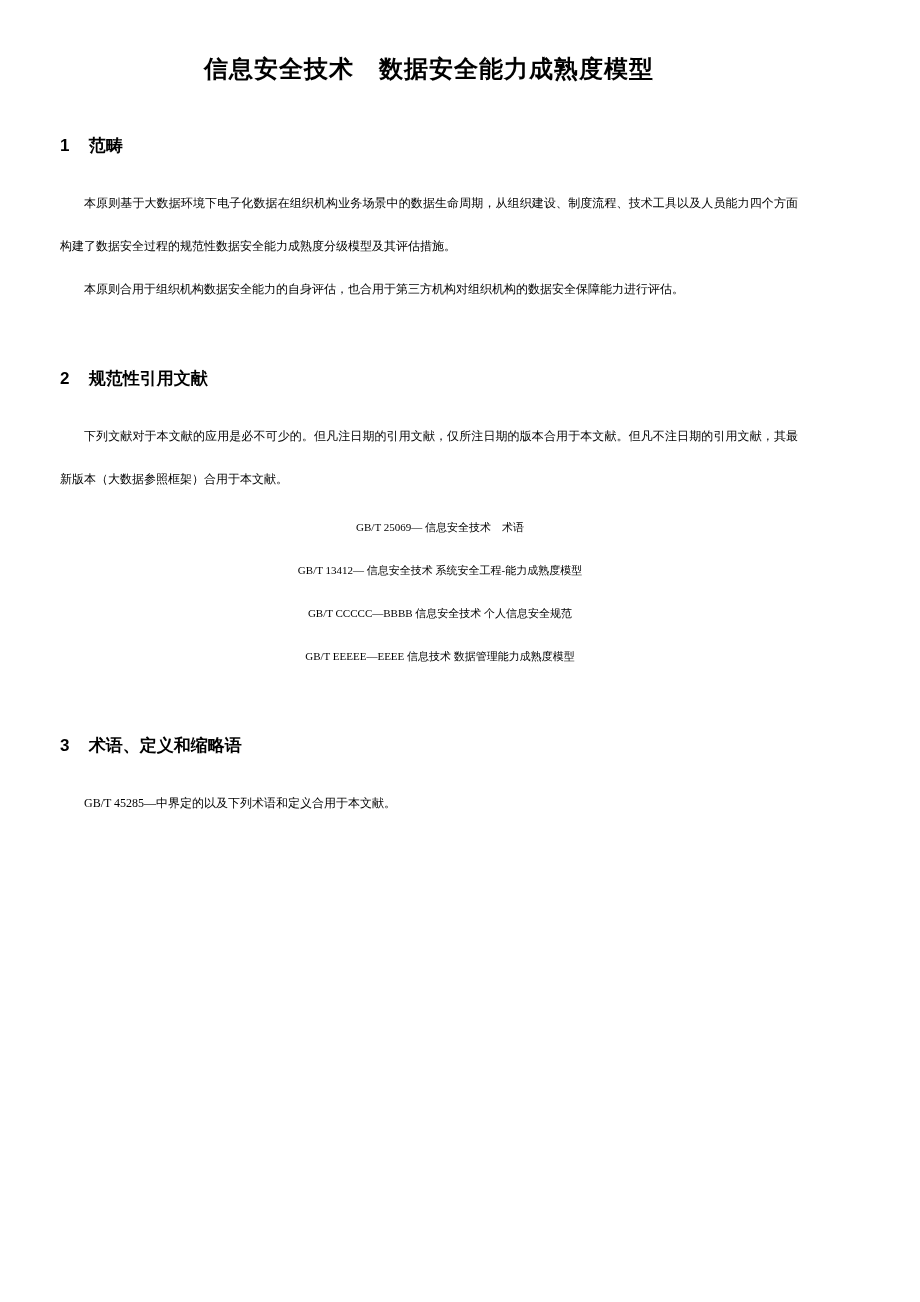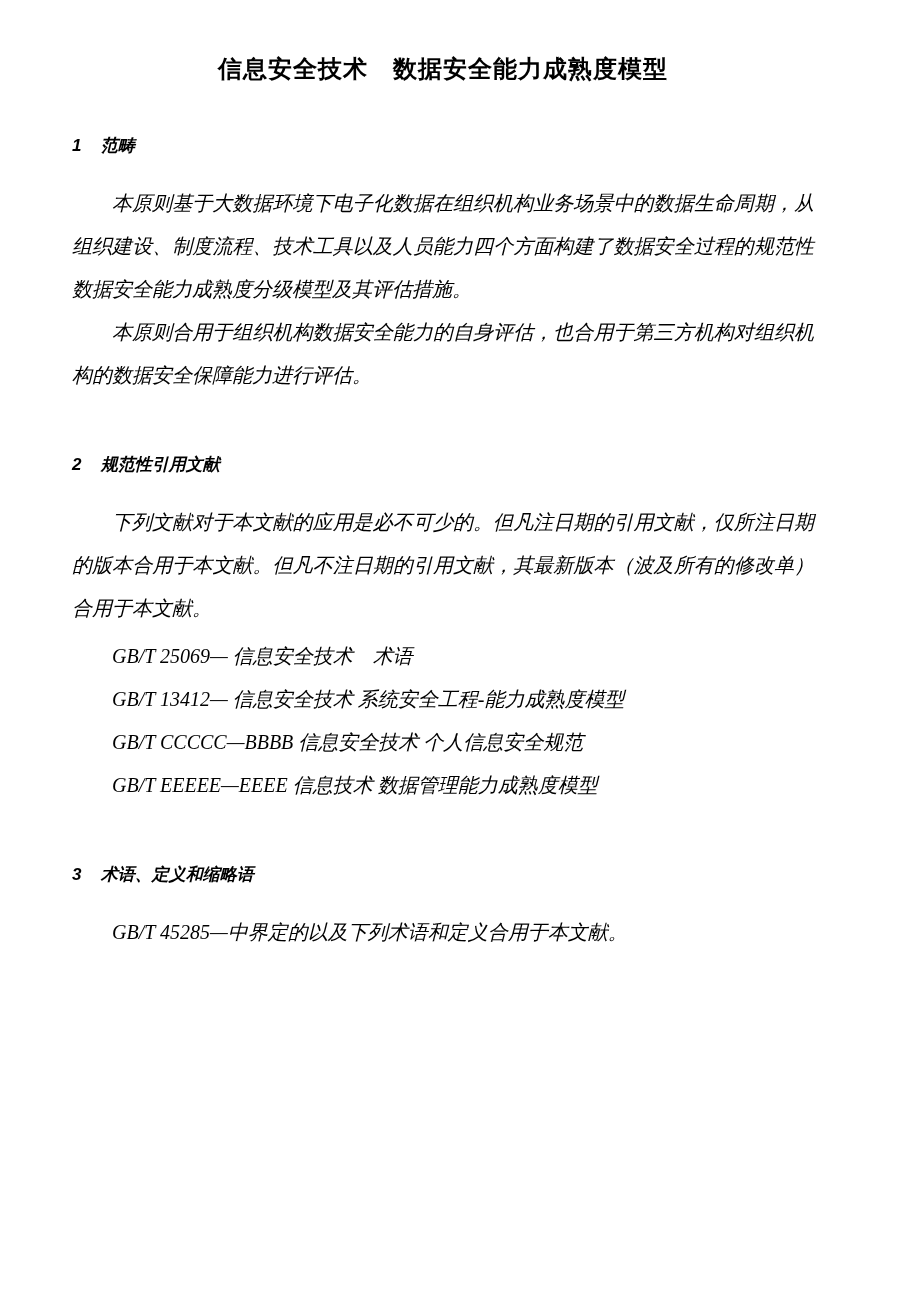--- a/index.html
+++ b/index.html
@@ -11,21 +11,21 @@
       width: 920px;
       height: 1302px;
       overflow: hidden;
       font-family: "Liberation Serif", "DejaVu Serif", serif;
       color: #000000;
     }
     .page {
       box-sizing: border-box;
       width: 920px;
       height: 1302px;
-      padding: 46px 106px 40px 72px;
+      padding: 46px 106px 40px 44px;
       background: #ffffff;
     }
     .doc-title {
       font-family: "Liberation Sans", "DejaVu Sans", sans-serif;
       font-size: 24px;
       font-weight: bold;
       text-align: center;
       letter-spacing: 1px;
       margin: 0;
       padding: 6px 0 0 0;
@@ -40,39 +40,39 @@
     }
     .sec-heading .sec-num {
       display: inline-block;
       min-width: 10px;
       margin-right: 14px;
     }
     .first-sec-heading {
       margin-top: 48px;
     }
     .para {
-      font-size: 20px;
+      font-size: 12px;
       line-height: 43px;
       text-align: justify;
       text-indent: 2em;
       margin: 0;
     }
     .ref-list {
       margin: 5px 0 0 0;
     }
     .ref-line {
-      font-size: 20px;
+      font-size: 11px;
       line-height: 43px;
       margin: 0;
       padding-left: 2em;
       text-indent: 0;
+      text-align: center;
     }
     section {
-      margin: 0;
-      font-style: italic;
+      margin: 16px;
     }
   </style>
 </head>
 <body>
 
 <div class="page">
 
   <h1 class="doc-title">信息安全技术　数据安全能力成熟度模型</h1>
 
   <section>
@@ -82,21 +82,21 @@
     </h2>
     <p class="para">本原则基于大数据环境下电子化数据在组织机构业务场景中的数据生命周期，从组织建设、制度流程、技术工具以及人员能力四个方面构建了数据安全过程的规范性数据安全能力成熟度分级模型及其评估措施。</p>
     <p class="para">本原则合用于组织机构数据安全能力的自身评估，也合用于第三方机构对组织机构的数据安全保障能力进行评估。</p>
   </section>
 
   <section>
     <h2 class="sec-heading">
       <span class="sec-num">2</span>
       <span class="sec-title">规范性引用文献</span>
     </h2>
-    <p class="para">下列文献对于本文献的应用是必不可少的。但凡注日期的引用文献，仅所注日期的版本合用于本文献。但凡不注日期的引用文献，其最新版本（波及所有的修改单）合用于本文献。</p>
+    <p class="para">下列文献对于本文献的应用是必不可少的。但凡注日期的引用文献，仅所注日期的版本合用于本文献。但凡不注日期的引用文献，其最新版本（大数据参照框架）合用于本文献。</p>
     <div class="ref-list">
       <p class="ref-line">GB/T 25069— 信息安全技术　术语</p>
       <p class="ref-line">GB/T 13412— 信息安全技术 系统安全工程-能力成熟度模型</p>
       <p class="ref-line">GB/T CCCCC—BBBB 信息安全技术 个人信息安全规范</p>
       <p class="ref-line">GB/T EEEEE—EEEE 信息技术 数据管理能力成熟度模型</p>
     </div>
   </section>
 
   <section>
     <h2 class="sec-heading">

